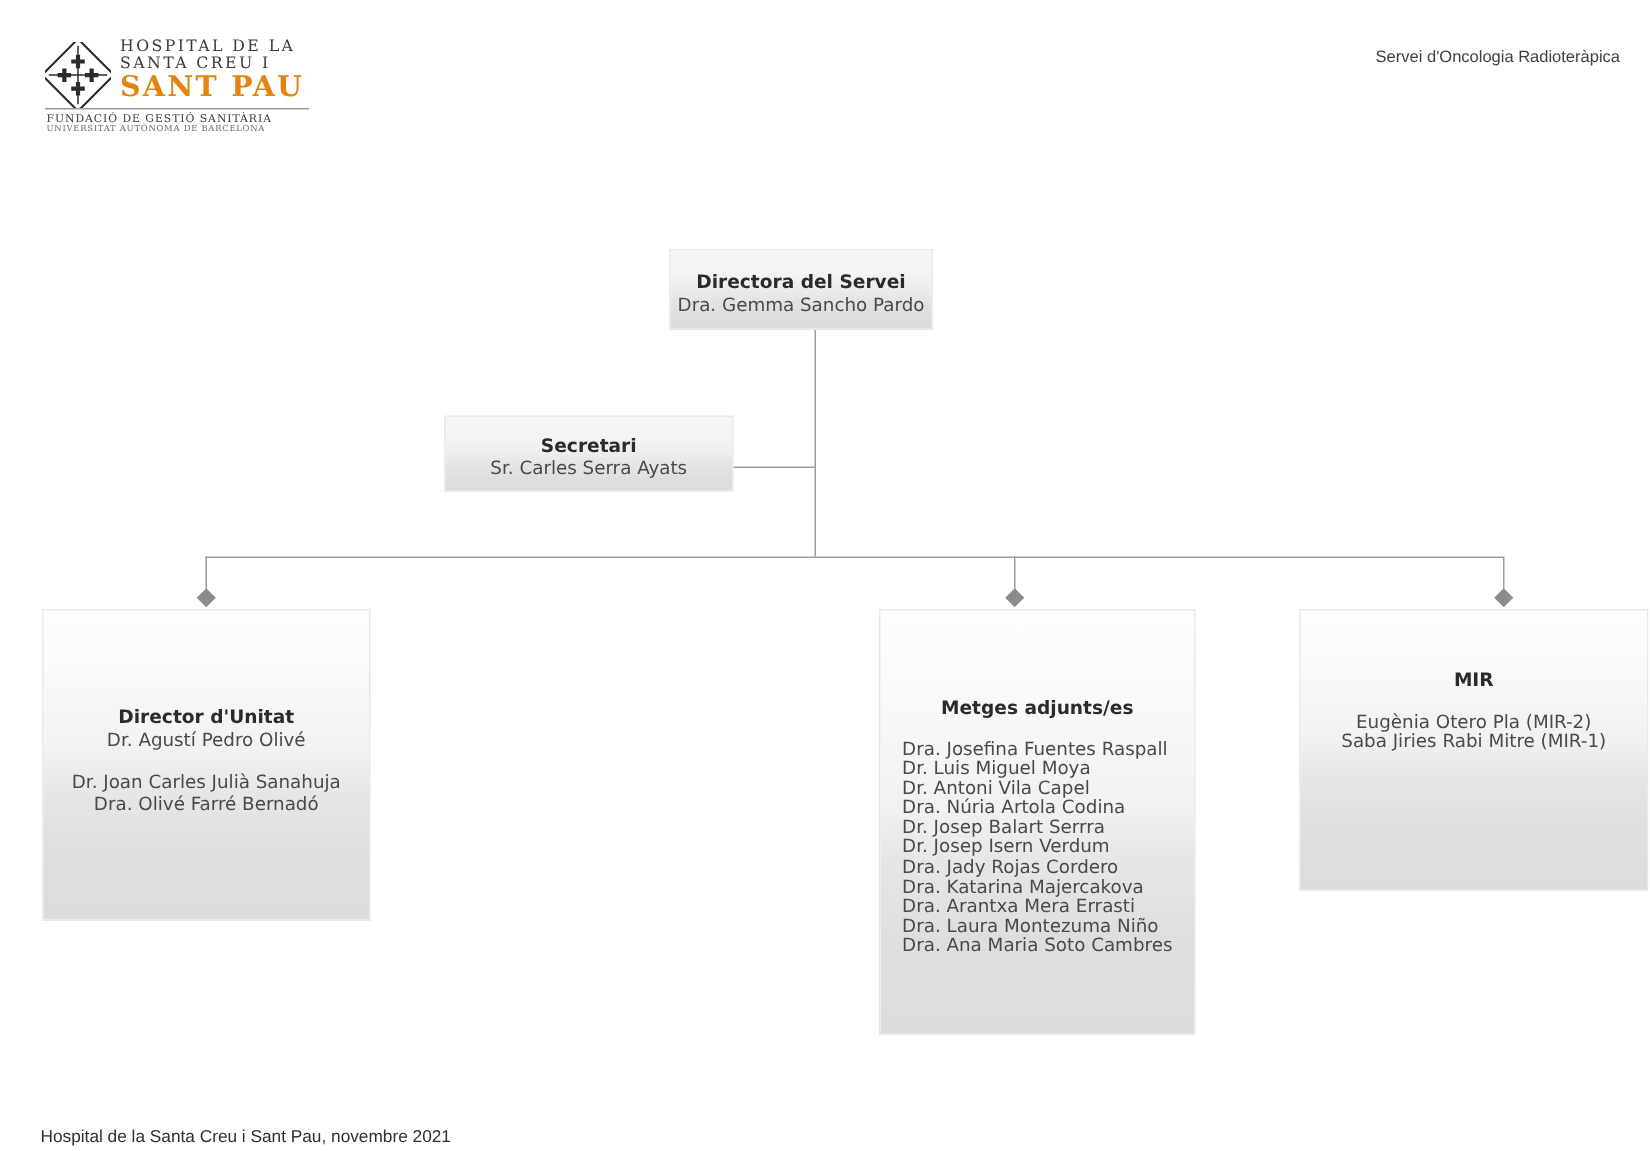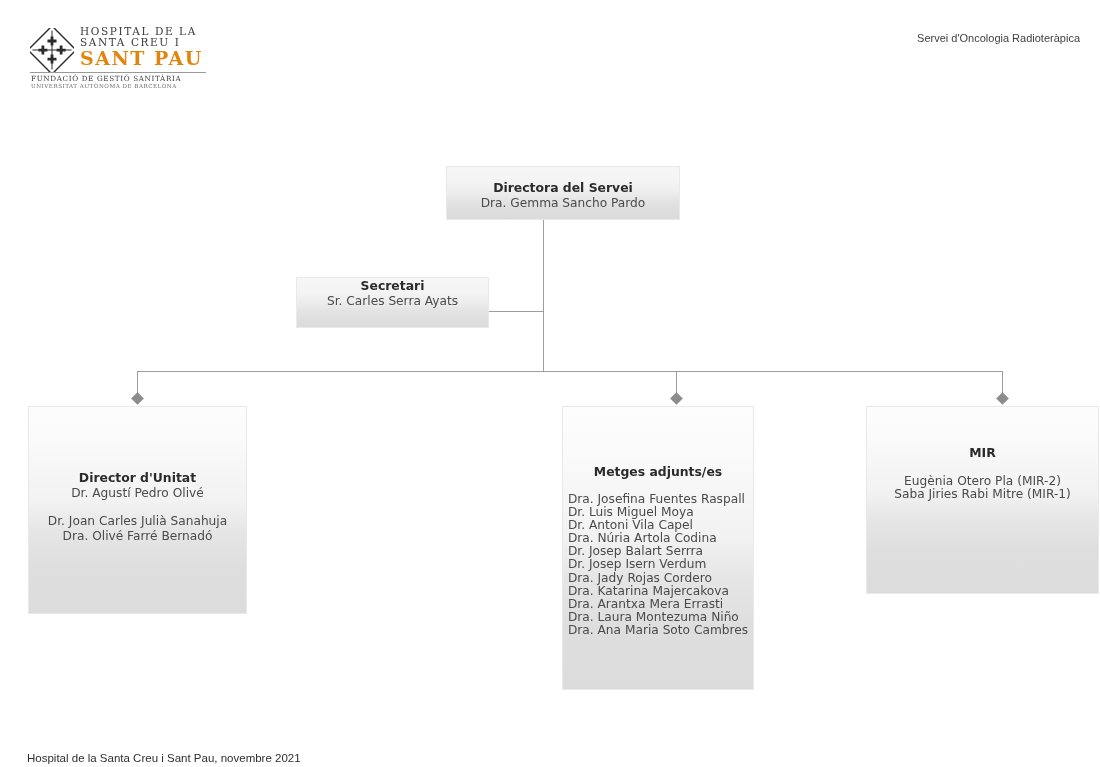--- a/index.html
+++ b/index.html
@@ -142,47 +142,47 @@
     line-height: 13.1px;
     text-align: left;
     display: inline-block;
   }
   .node-list div { white-space: nowrap; }
   .gap { height: 13px; }
 
   
   #node-directora {
     left: 446px; top: 166px;
-    width: 234px; height: 54px;
+    width: 176px; height: 54px;
     background: linear-gradient(to bottom,
                 #f6f6f6 0%, #f4f4f4 28%,
                 #ececec 52%, #e3e3e3 66%,
                 #dddddd 85%, #dbdbdb 100%);
   }
   #node-directora .node-title { margin-top: 13px; }
 
   #node-secretari {
     left: 296px; top: 277px;
     width: 193px; height: 51px;
     background: linear-gradient(to bottom,
                 #f6f6f6 0%, #f4f4f4 28%,
                 #ececec 52%, #e4e4e4 66%,
                 #dedede 85%, #dcdcdc 100%);
   }
-  #node-secretari .node-title { }
+  #node-secretari .node-title { margin-top: 11px; }
 
   #node-unitat {
     left: 28px; top: 406px;
     width: 219px; height: 208px;
   }
   #node-unitat .inner { margin-top: 63px; }
 
   #node-adjunts {
-    left: 562px; top: 406px;
-    width: 192px; height: 284px;
+    left: 586px; top: 406px;
+    width: 211px; height: 284px;
   }
   #node-adjunts .inner { margin-top: 57px; }
   #node-adjunts .node-list { margin-top: 13px; }
 
   #node-mir {
     left: 866px; top: 406px;
     width: 233px; height: 188px;
   }
   #node-mir .inner { margin-top: 38px; }
   #node-mir .node-list { margin-top: 14px; text-align: center; }

